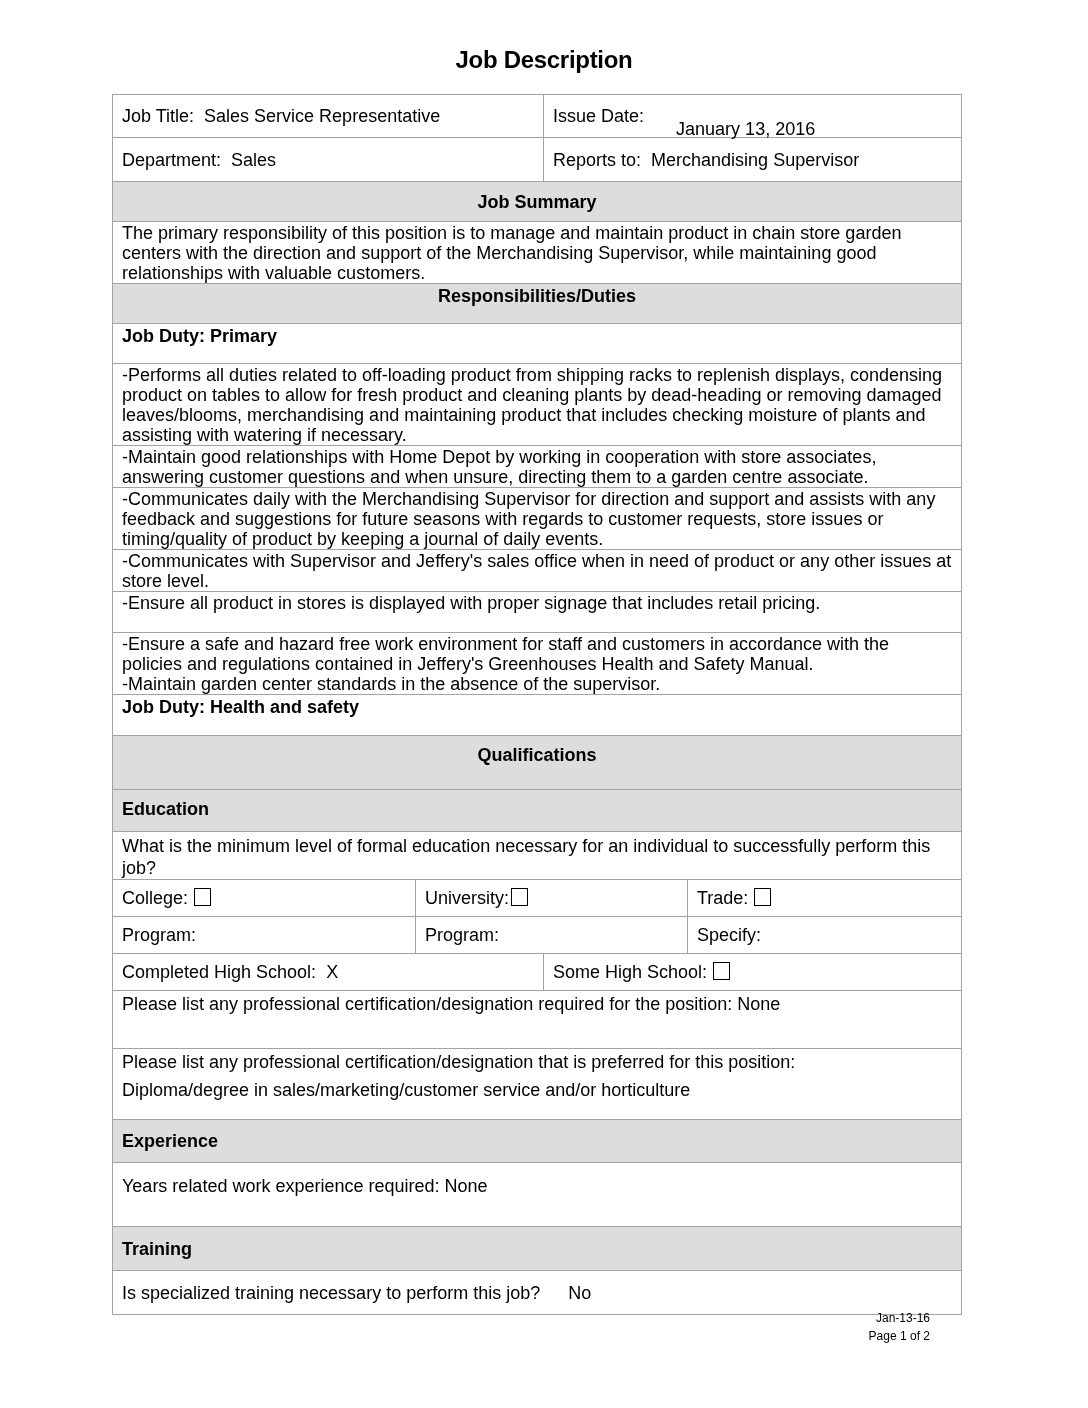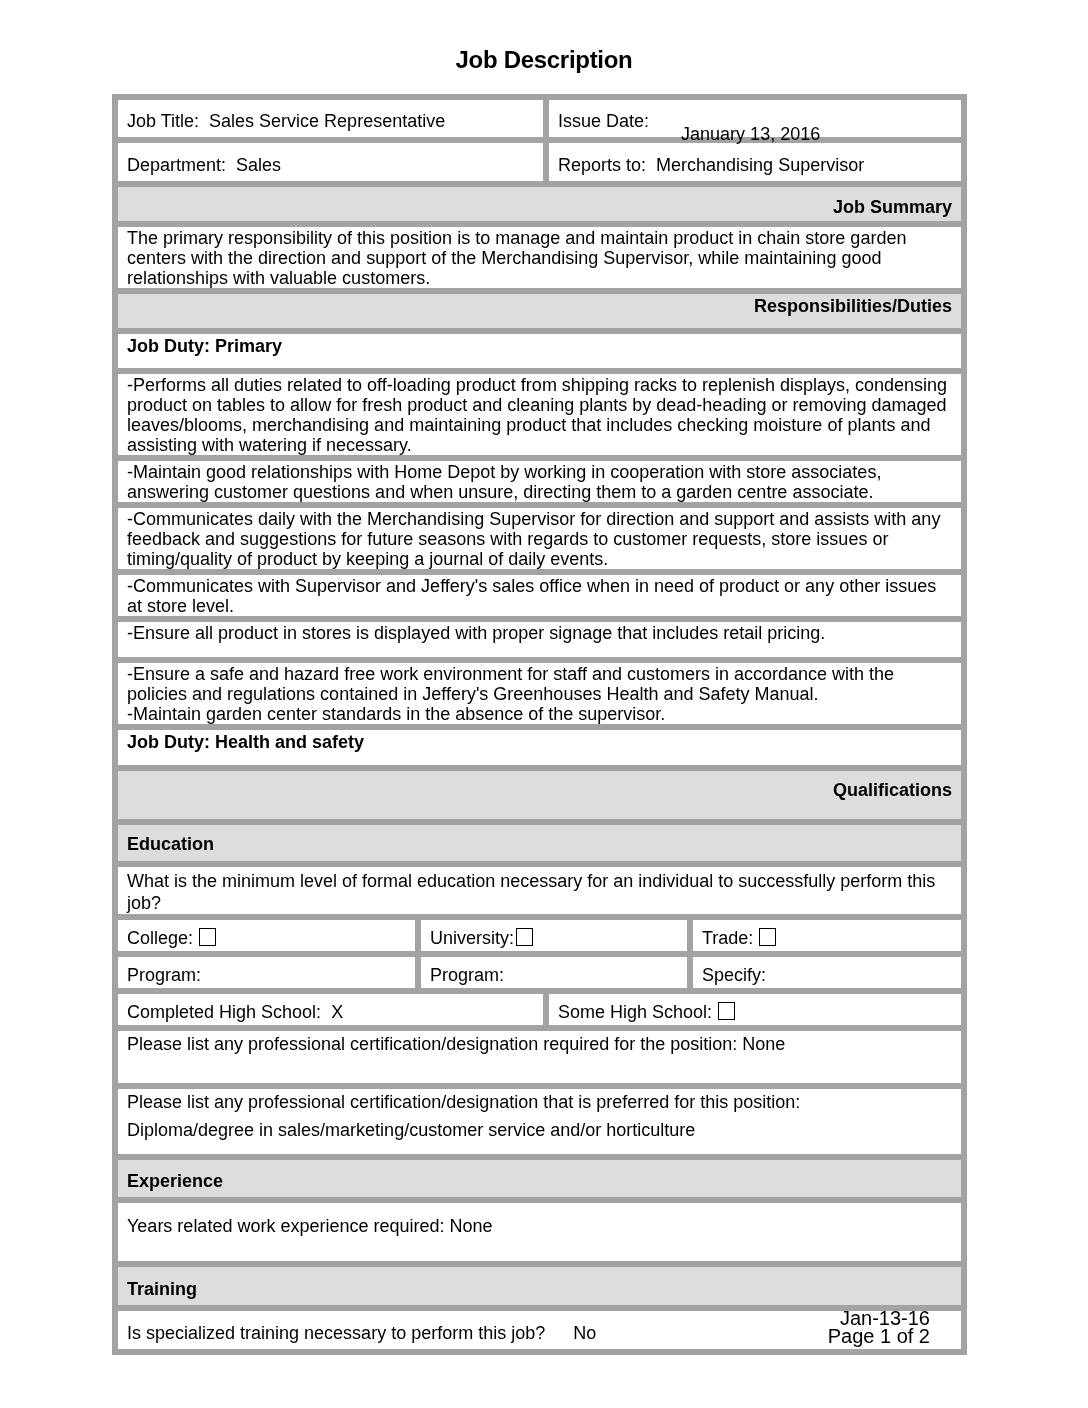--- a/index.html
+++ b/index.html
@@ -1,27 +1,27 @@
 <!DOCTYPE html>
 <html><head>
   <meta charset="utf-8">
   <style>
     html, body { margin:0; padding:0; background:#ffffff; }
     body { width:1088px; height:1408px; position:relative; font-family:"Liberation Sans", sans-serif; color:#000; }
     .title { position:absolute; top:46px; left:0; width:1088px; text-align:center; font-weight:bold; font-size:24px; letter-spacing:-0.3px; }
     table.doc { position:absolute; left:112px; top:94px; width:849px; border-collapse:collapse; table-layout:fixed; }
-    table.doc td { border:6px solid #a3a3a3; padding:0 9px; vertical-align:top; font-size:18px; line-height:20px; }
+    table.doc td { border:1px solid #a3a3a3; padding:0 9px; vertical-align:top; font-size:18px; line-height:20px; }
     .gray { background:#dddddd; }
-    .hdr { text-align:right; font-weight:bold; font-size:20px; }
+    .hdr { text-align:center; font-weight:bold; font-size:20px; }
     .big { font-size:22px; }
     .small { font-size:16.5px; line-height:20.5px; }
     .duty { font-weight:bold; font-size:15px; }
     .sub { font-weight:bold; font-size:18px; }
     .box { display:inline-block; width:15px; height:16px; border:1.5px solid #000; vertical-align:-2px; margin-left:6px; }
-    .footer { position:absolute; right:158px; top:1309px; text-align:right; font-size:20px; line-height:18px; }
+    .footer { position:absolute; right:158px; top:1309px; text-align:right; font-size:12px; line-height:18px; }
     .gap { display:inline-block; width:28px; }
   </style>
 </head>
 <body>
 
 <div class="title">Job Description</div>
 
 <table class="doc">
   <colgroup>
     <col style="width:303px">

